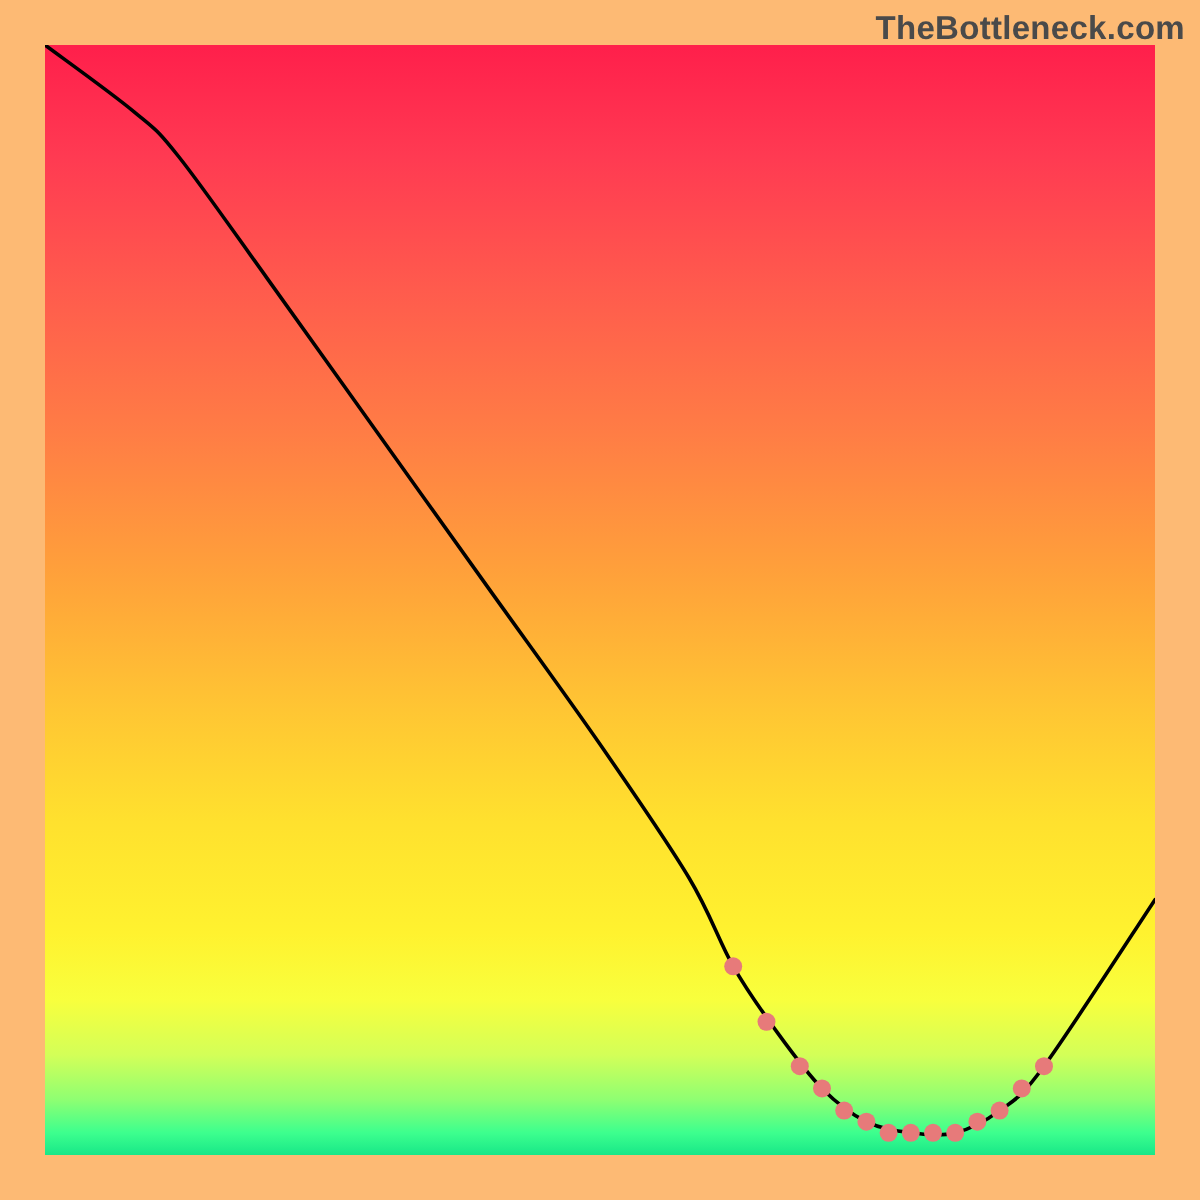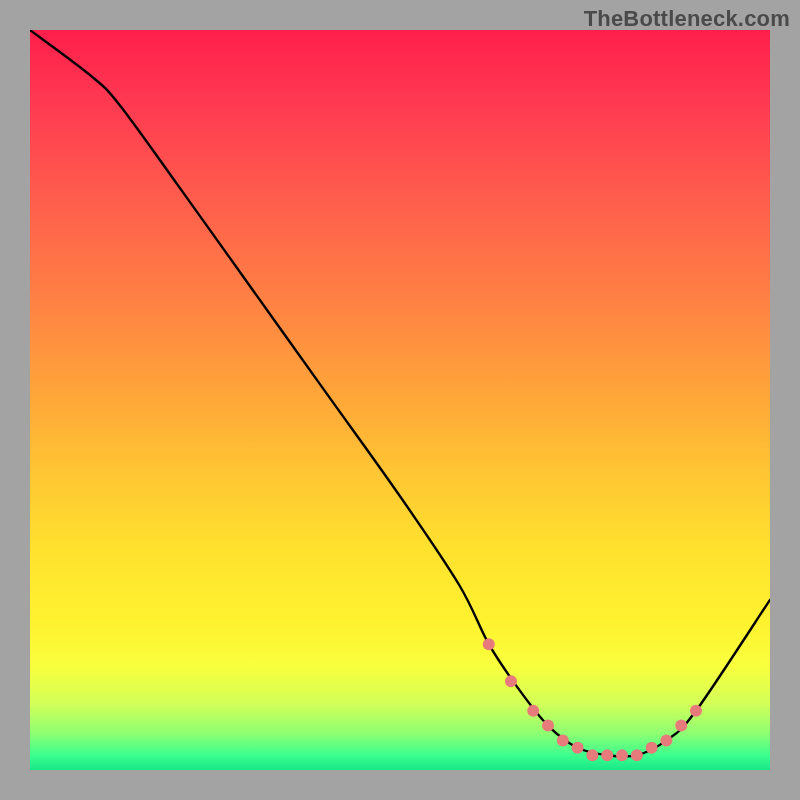--- a/index.html
+++ b/index.html
@@ -1,21 +1,21 @@
 <!DOCTYPE html>
 <html><head>
 <meta charset="utf-8">
 <style>
   * { margin: 0; padding: 0; box-sizing: border-box; }
   html, body { width: 800px; height: 800px; overflow: hidden; background: #000; }
   .frame {
     position: relative;
     width: 800px;
     height: 800px;
-    background: #a3a3a3;
+    background: #fdba74;
   }
   .watermark {
     position: absolute;
     top: 6px;
     right: 10px;
     font-family: Arial, Helvetica, sans-serif;
     font-size: 22px;
     font-weight: 600;
     color: #4a4a4a;
     letter-spacing: 0.2px;

